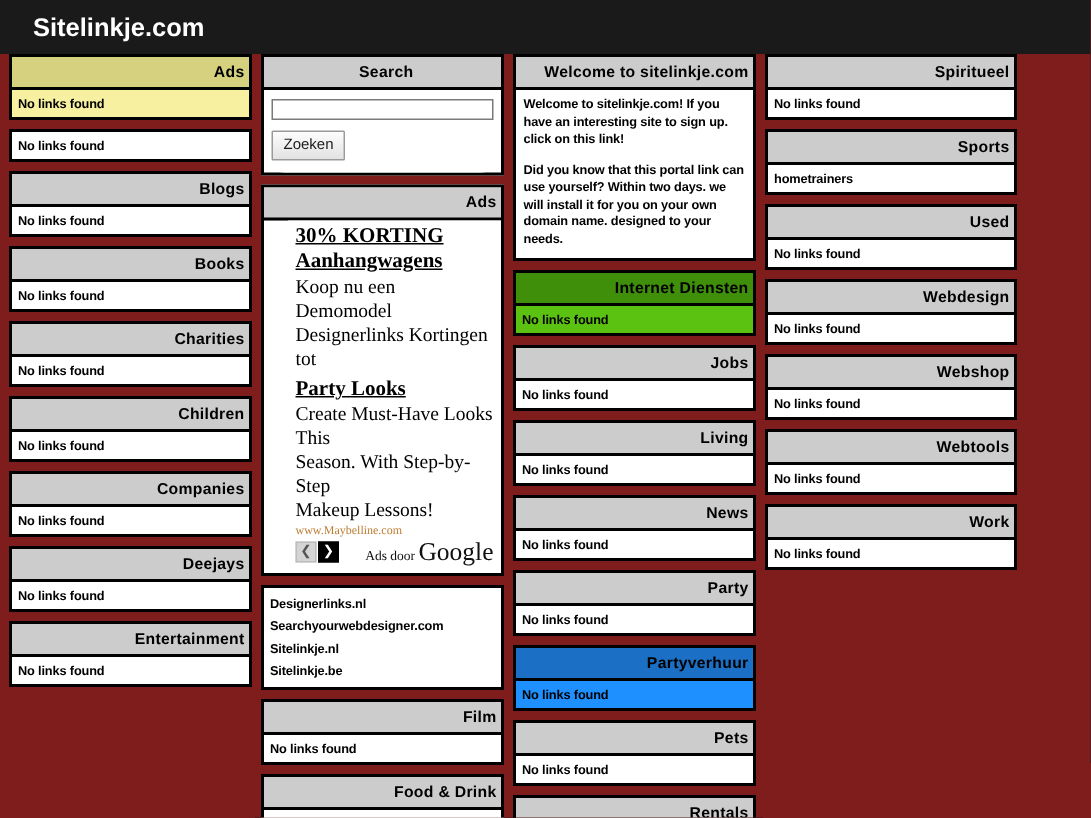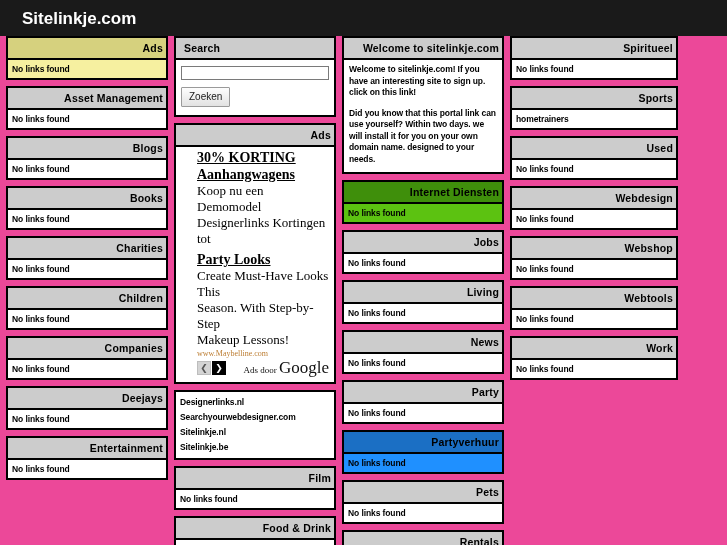--- a/index.html
+++ b/index.html
@@ -6,21 +6,21 @@
   html,body{margin:0;padding:0;}
   body{
     width:727px;height:545px;
     background:#1a1a1a;
     font-family:"Liberation Sans", sans-serif;
     overflow:hidden;
   }
   #page{
     position:relative;
     width:727px;height:545px;
-    background:#ec4899;
+    background:#7f1d1d;
   }
   
   .site-header{
     height:36px;
     box-sizing:border-box;
     padding:10px 0 0 22px;
     background:#1a1a1a;
   }
   .site-title{
     color:#ffffff;
@@ -57,21 +57,21 @@
     color:#000000;
     font-size:10.5px;
     font-weight:bold;
     text-align:right;
     padding:4px 3px 4px 3px;
     line-height:12px;
     border-bottom:2px solid #000;
     box-sizing:border-box;
     letter-spacing:0.2px;
   }
-  .block-title.left{ text-align:left; padding-left:8px; }
+  .block-title.left{ text-align:center; padding-left:8px; }
   .block-body{
     background:#ffffff;
     padding:3px 4px 3px 4px;
     box-sizing:border-box;
   }
   .nolinks{
     font-size:8.5px;
     color:#000000;
     line-height:12px;
     font-weight:bold;
@@ -204,21 +204,20 @@
   <div class="columns">
 
     <div class="col col1" id="col1">
         <div class="block yellow">
           <div class="block-title">Ads</div>
           <div class="block-body">
             <div class="nolinks">No links found</div>
           </div>
         </div>
         <div class="block">
-          <div class="block-title">Asset Management</div>
           <div class="block-body">
             <div class="nolinks">No links found</div>
           </div>
         </div>
         <div class="block">
           <div class="block-title">Blogs</div>
           <div class="block-body">
             <div class="nolinks">No links found</div>
           </div>
         </div>

